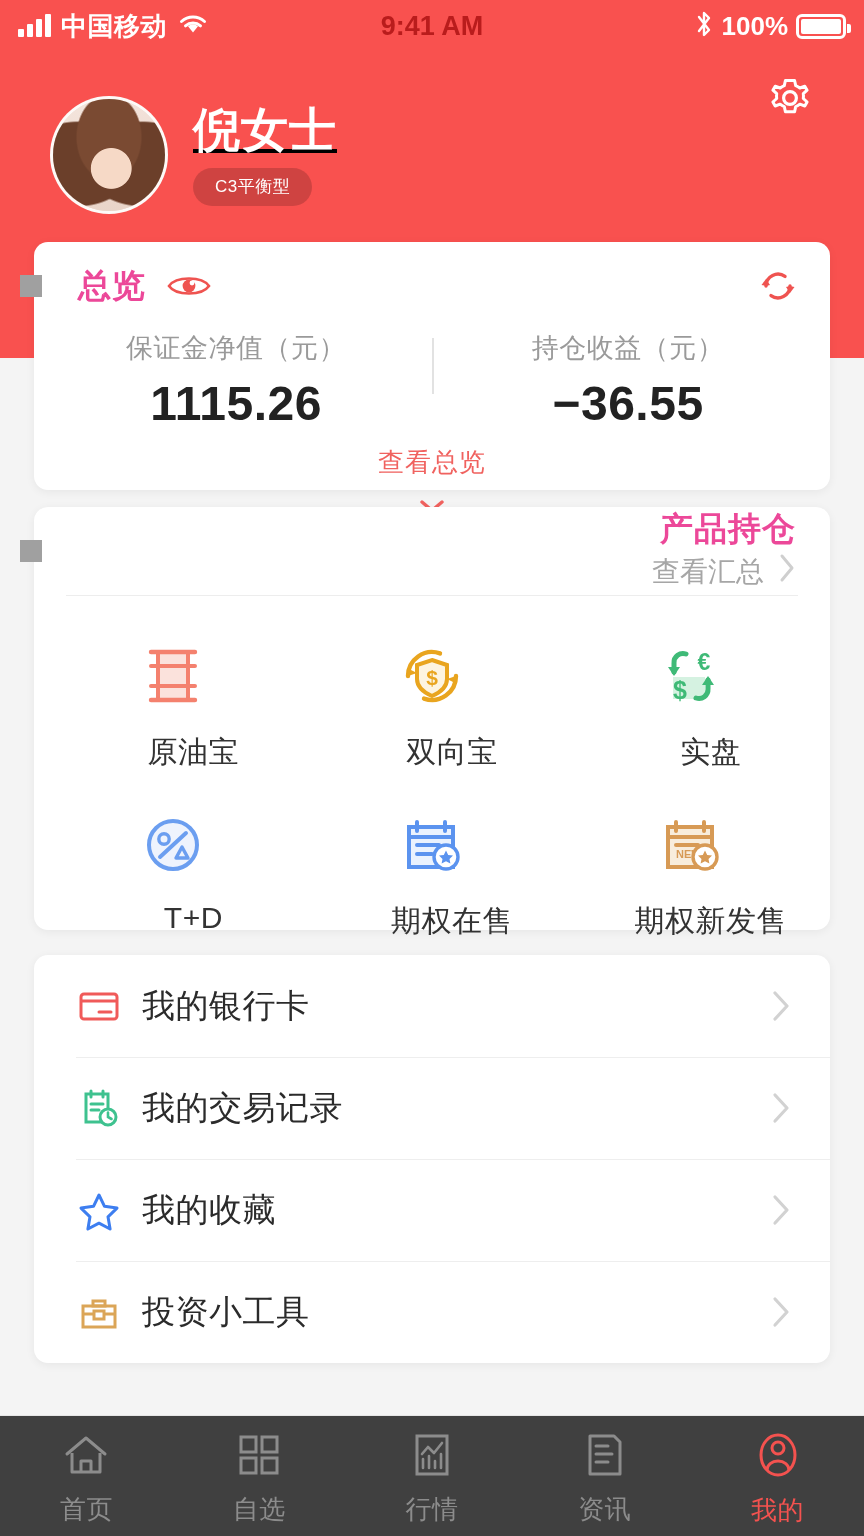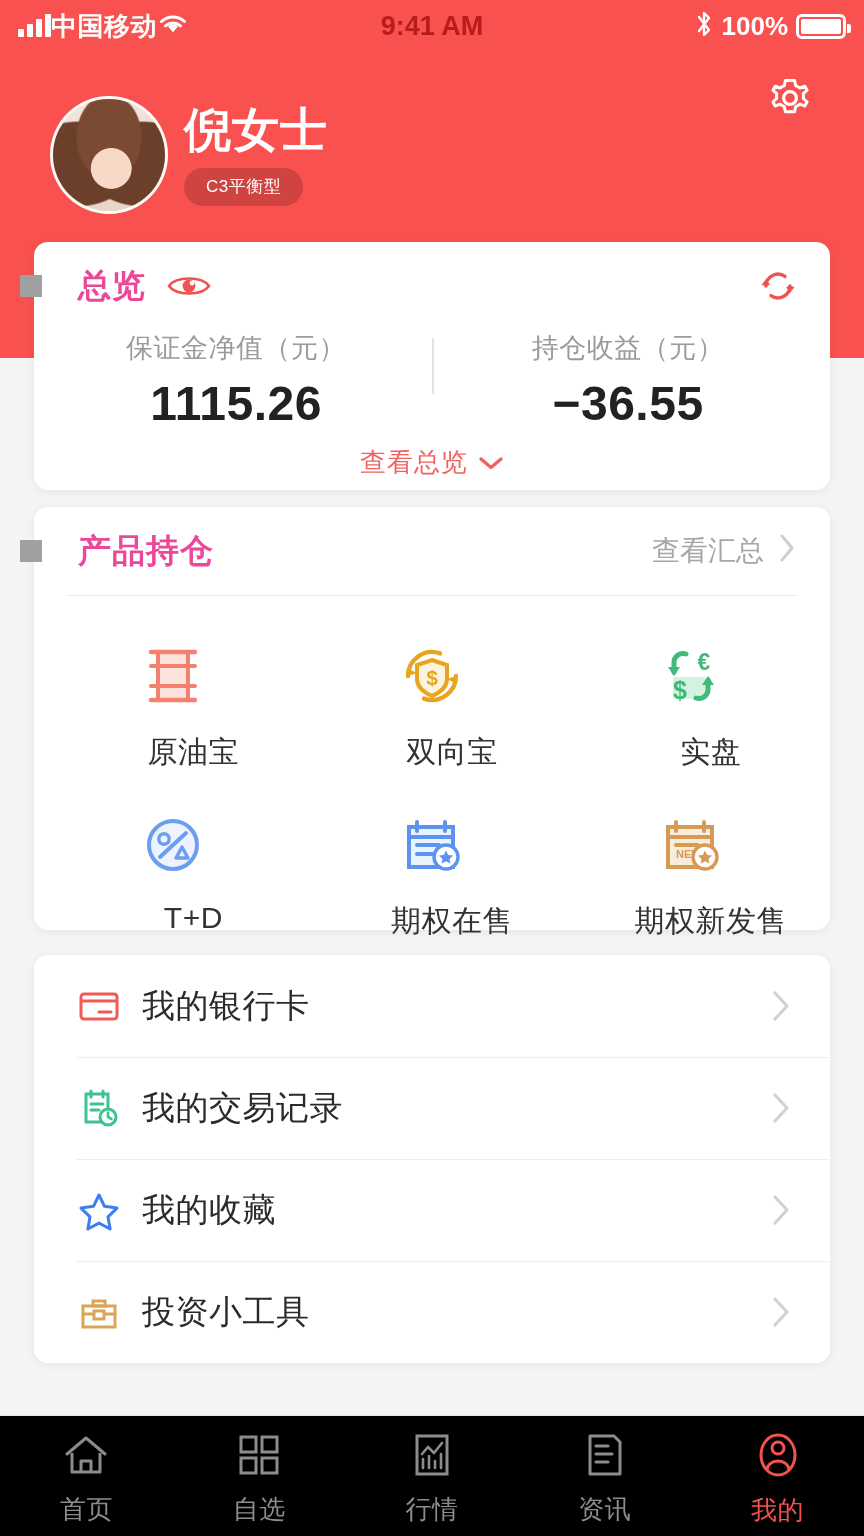--- a/index.html
+++ b/index.html
@@ -16,21 +16,21 @@
     position: absolute; top: 0; left: 0; width: 864px; height: 358px;
     background: #f9514f;
   }
 
   
   .statusbar {
     position: absolute; top: 0; left: 0; width: 864px; height: 52px;
     display: flex; align-items: center; color: #fff;
     padding: 0 18px;
   }
-  .sb-left { display: flex; align-items: center; }
+  .sb-left { display: flex; align-items: center; gap: 10px; }
   .signal { display: flex; align-items: flex-end; gap: 3px; height: 22px; }
   .signal i { display: block; width: 6px; background: #fff; border-radius: 1px; }
   .signal i:nth-child(1) { height: 8px; }
   .signal i:nth-child(2) { height: 13px; }
   .signal i:nth-child(3) { height: 18px; }
   .signal i:nth-child(4) { height: 23px; }
   .carrier { font-size: 26px; font-weight: bold; letter-spacing: 0.5px; }
   .sb-center {
     position: absolute; left: 0; width: 864px; text-align: center;
     font-size: 27px; font-weight: bold; color: #b91c1c;
@@ -59,21 +59,21 @@
   }
   .avatar .face {
     position: absolute; inset: 0;
     background:
       radial-gradient(circle at 52% 62%, #f6d9c6 0 22%, rgba(246,217,198,0) 23%),
       radial-gradient(ellipse at 50% 34%, #7a4a32 0 40%, rgba(122,74,50,0) 42%),
       radial-gradient(ellipse at 22% 58%, #6b3f2a 0 45%, rgba(107,63,42,0) 47%),
       radial-gradient(ellipse at 80% 58%, #6b3f2a 0 45%, rgba(107,63,42,0) 47%),
       linear-gradient(170deg, #f4e6de 0%, #efdcd2 45%, #e8d4c8 100%);
   }
-  .pname-wrap { margin-left: 16px; }
+  .pname-wrap { margin-left: 25px; text-decoration: underline; }
   .pname {
     color: #fff; font-size: 47px; font-weight: bold; line-height: 1.1;
     letter-spacing: 1px;
   }
   .pbadge {
     display: inline-block; margin-top: 12px;
     background: rgba(0,0,0,0.17); color: #fff;
     border-radius: 22px; padding: 7px 22px 8px;
     font-size: 17px; letter-spacing: 0.5px;
   }
@@ -113,26 +113,27 @@
   }
   .ov-divider {
     position: absolute; left: 50%; top: 8px; width: 2px; height: 56px;
     background: #e2e2e2;
   }
   .ov-more {
     text-align: center; margin-top: 14px;
     font-size: 26px; color: #f0625f; letter-spacing: 1px;
     display: flex; align-items: center; justify-content: center; gap: 10px;
     cursor: pointer;
+    flex-direction: column;
   }
 
   
   #holdings-card { top: 507px; height: 423px; }
   .hc-head {
-    display: flex; align-items: center; height: 88px; padding: 0 34px 0 44px;
+    display: flex; align-items: flex-end; height: 88px; padding: 0 34px 0 44px; flex-direction: column;
   }
   .hc-more {
     margin-left: auto; display: flex; align-items: center; gap: 14px;
     font-size: 28px; color: #a6a6a6; cursor: pointer;
   }
   .hc-rule { height: 1px; background: #ededed; margin: 0 32px; }
   .grid {
     display: grid; grid-template-columns: repeat(3, 1fr);
     padding: 28px 10px 0;
   }
@@ -153,21 +154,21 @@
     content: ""; position: absolute; top: 0; left: 42px; right: 0;
     height: 1px; background: #eeeeee;
   }
   .menu-icon { width: 46px; display: flex; align-items: center; justify-content: center; }
   .menu-label { margin-left: 20px; font-size: 33px; color: #2b2b2b; letter-spacing: 0.5px; }
   .menu-chev { margin-left: auto; display: flex; }
 
   
   .tabbar {
     position: absolute; left: 0; bottom: 0; width: 864px; height: 121px;
-    background: #000000; border-top: 1px solid #e6e6e6;
+    background: #404040; border-top: 1px solid #e6e6e6;
     display: flex; align-items: center;
   }
   .tab {
     flex: 1; display: flex; flex-direction: column; align-items: center;
     gap: 10px; cursor: pointer; padding-top: 6px;
   }
   .tab-label { font-size: 26px; color: #8c8c8c; letter-spacing: 0.5px; }
   .tab.active .tab-label { color: #f4524f; }
 </style>
 </head>

